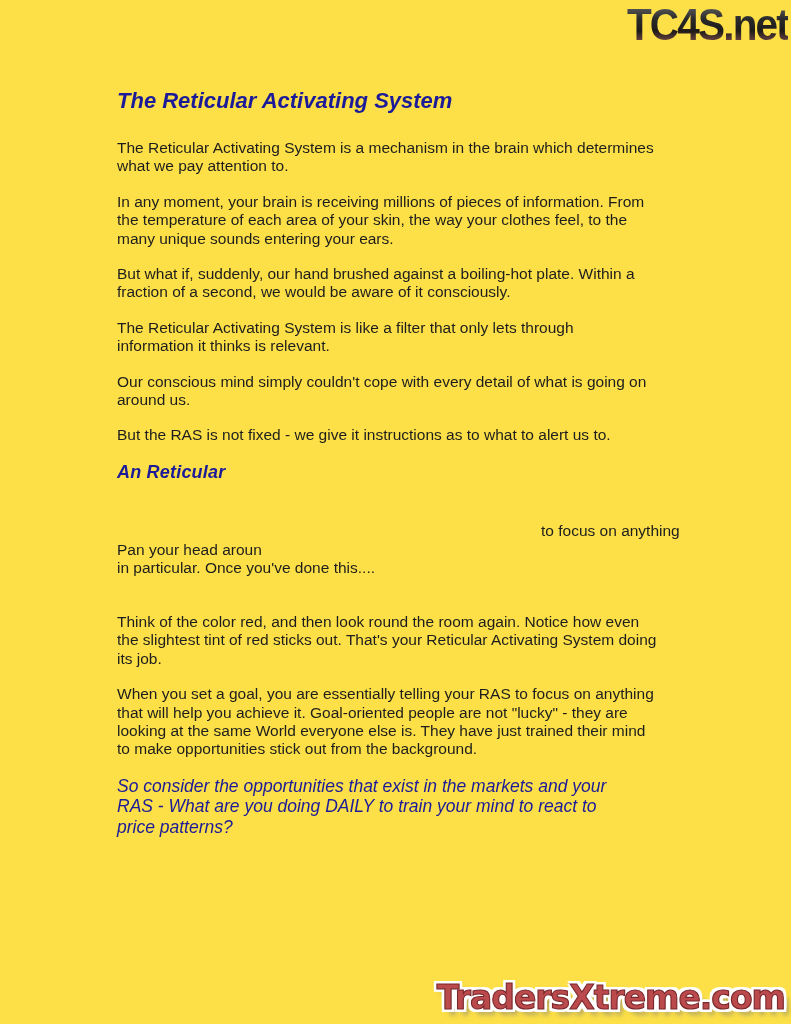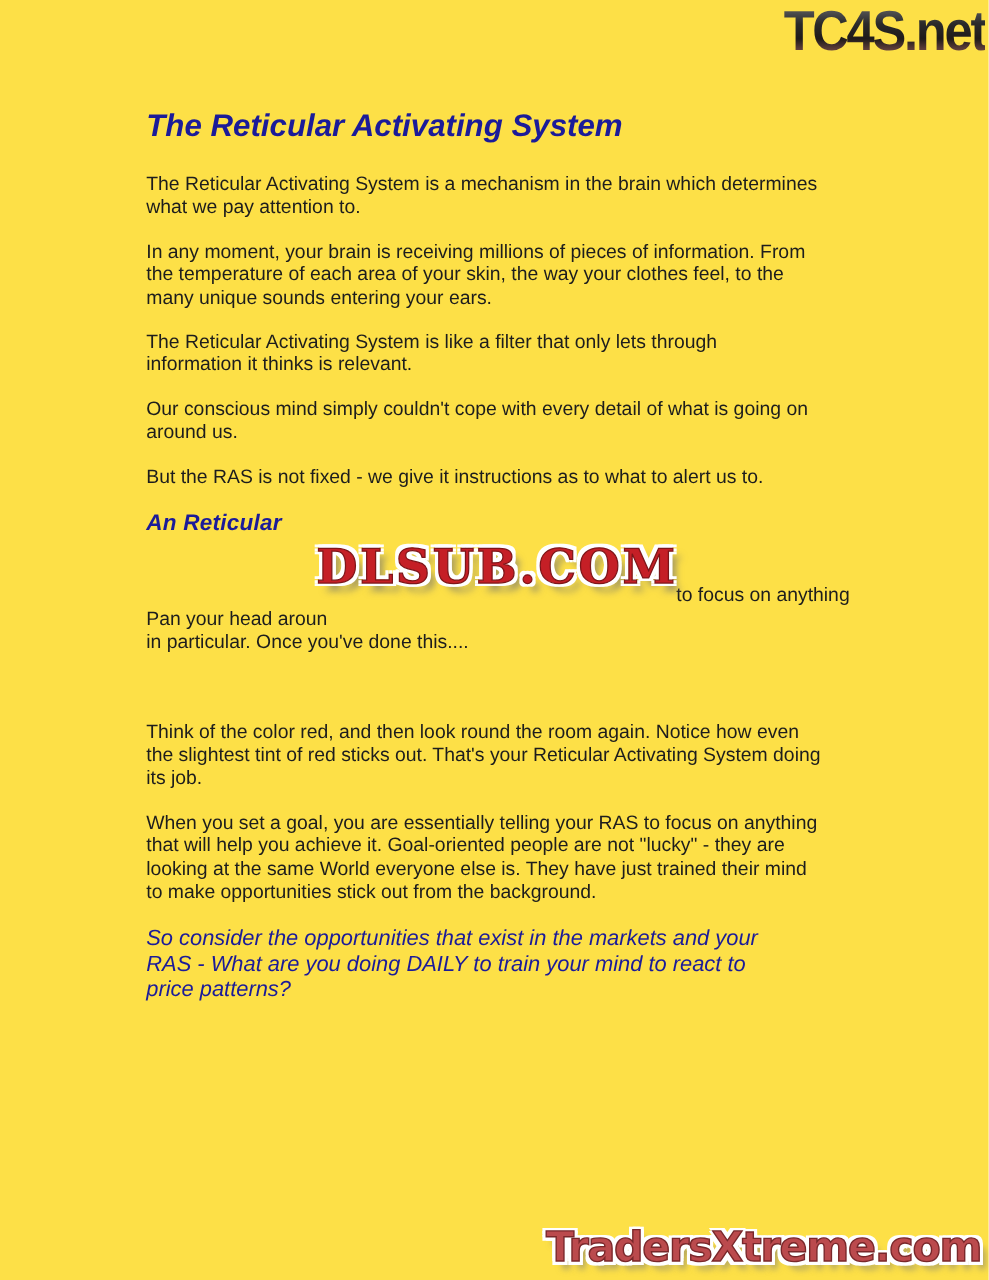--- a/index.html
+++ b/index.html
@@ -27,21 +27,21 @@
       -webkit-background-clip:text; background-clip:text;
       color:transparent;
     }
   }
 
   
   .content { position:absolute; left:117px; top:88px; width:620px; }
 
   h1.title {
     margin:0 0 25px 0;
-    font-size:25px; line-height:26px;
+    font-size:22px; line-height:26px;
     font-weight:bold; font-style:italic;
     color:#1b1b99;
   }
   .content p, .wm-para {
     margin:0 0 17px 0;
     font-size:15.5px; line-height:18.4px;
     white-space:pre-line;
     color:#1d1d1d;
   }
   h2.subheading {
@@ -98,35 +98,36 @@
 
   <div class="content">
 
     <h1 class="title">The Reticular Activating System</h1>
 
     <p>The Reticular Activating System is a mechanism in the brain which determines
 what we pay attention to.</p>
     <p>In any moment, your brain is receiving millions of pieces of information. From
 the temperature of each area of your skin, the way your clothes feel, to the
 many unique sounds entering your ears.</p>
+    <p>But what if, suddenly, our hand brushed against a boiling-hot plate. Within a
+fraction of a second, we would be aware of it consciously.</p>
     <p>The Reticular Activating System is like a filter that only lets through
 information it thinks is relevant.</p>
     <p>Our conscious mind simply couldn't cope with every detail of what is going on
 around us.</p>
     <p>But the RAS is not fixed - we give it instructions as to what to alert us to.</p>
 
     <h2 class="subheading">An Reticular</h2>
 
     <div class="wm-para">
       <div class="wm-line1">
         <span class="frag-left">Pan your head aroun</span>
         <span class="frag-right">to focus on anything</span>
       </div>
       <div class="wm-line2">in particular. Once you've done this....</div>
-      <div class="watermark">DLSUB.COM</div>
     </div>
 
     <p>Think of the color red, and then look round the room again. Notice how even
 the slightest tint of red sticks out. That's your Reticular Activating System doing
 its job.</p>
     <p>When you set a goal, you are essentially telling your RAS to focus on anything
 that will help you achieve it. Goal-oriented people are not "lucky" - they are
 looking at the same World everyone else is. They have just trained their mind
 to make opportunities stick out from the background.</p>
 

